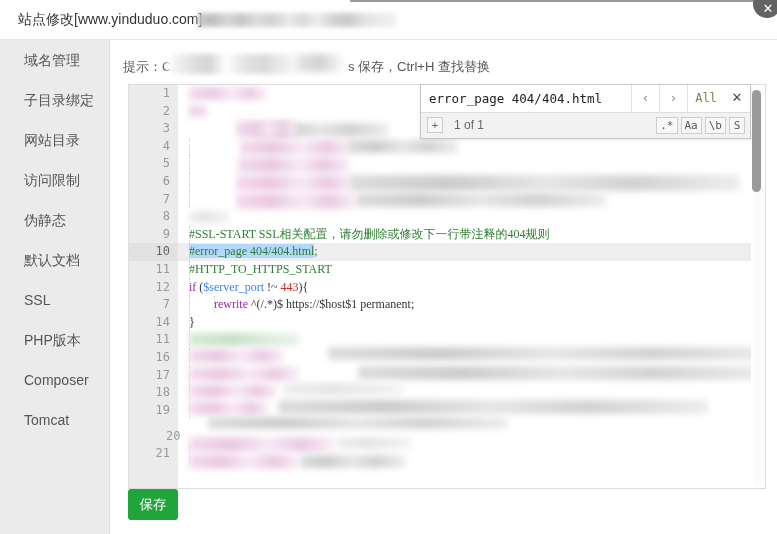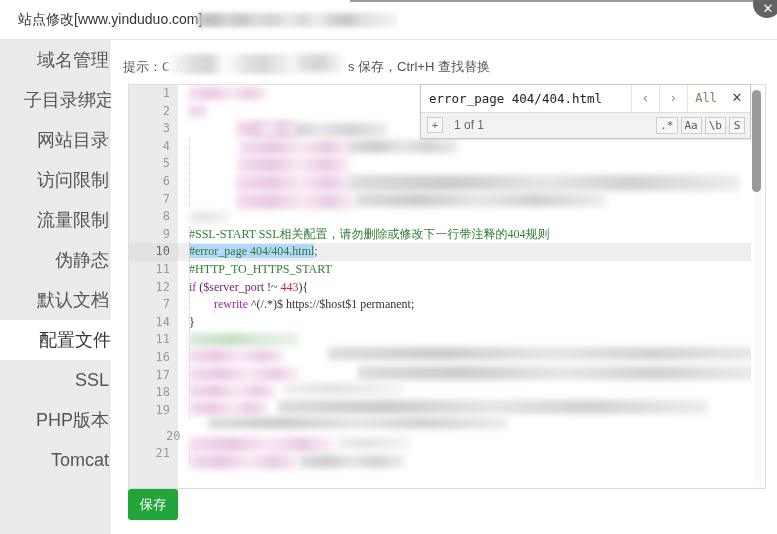--- a/index.html
+++ b/index.html
@@ -90,25 +90,24 @@
     height: 494px;
     background: #ebebeb;
     border-right: 1px solid #e0e0e0;
     box-sizing: border-box;
   }
   .side-item {
     position: relative;
     height: 40px;
     line-height: 40px;
     padding-left: 24px;
-    font-size: 18px;
+    font-size: 14px;
     color: #555555;
     white-space: nowrap;
     box-sizing: border-box;
-    text-align: right;
   }
   .side-item.active {
     background: #ffffff;
     color: #333333;
     width: 111px;
   }
 
   
   .main {
     position: absolute;
@@ -215,21 +214,21 @@
     left: 11px;
     top: 0;
     bottom: 0;
     width: 1px;
     border-left: 1px dotted #cfcfcf;
   }
   .indent-guide.g2 { left: 36px; }
 
   .tok-comment { color: #2e7d32; }
   .tok-kw      { color: #9c27b0; margin-top: 48px; }
-  .tok-var     { color: #701a75; }
+  .tok-var     { color: #3b82f6; }
   .tok-num     { color: #c62828; }
   .tok-plain   { color: #333333; }
   .tok-punct   { color: #333333; }
   .match-hl    { background: #b4d7fd; }
 
   
   .blob {
     position: absolute;
     filter: blur(3.2px);
     border-radius: 1px;
@@ -384,26 +383,25 @@
     <div class="title-text">站点修改[www.yinduduo.com] - </div>
     <div class="title-redacted"></div>
     <div class="close-btn">✕</div>
   </div>
 
   <div class="sidebar">
     <div class="side-item"><span>域名管理</span></div>
     <div class="side-item"><span>子目录绑定</span></div>
     <div class="side-item"><span>网站目录</span></div>
     <div class="side-item"><span>访问限制</span></div>
-    <div class="side-item"><span>流量限制</span></div>
     <div class="side-item"><span>伪静态</span></div>
     <div class="side-item"><span>默认文档</span></div>
-    <div class="side-item active"><span>配置文件</span></div>
     <div class="side-item"><span>SSL</span></div>
     <div class="side-item"><span>PHP版本</span></div>
+    <div class="side-item"><span>Composer</span></div>
     <div class="side-item"><span>Tomcat</span></div>
   </div>
 
   <div class="main">
 
     <div class="tip">提示：Ctrl+</div>
     <div class="tip-redacted-a"></div>
     <div class="tip-redacted-b"></div>
     <div class="tip-tail">s 保存，Ctrl+H 查找替换</div>
 

